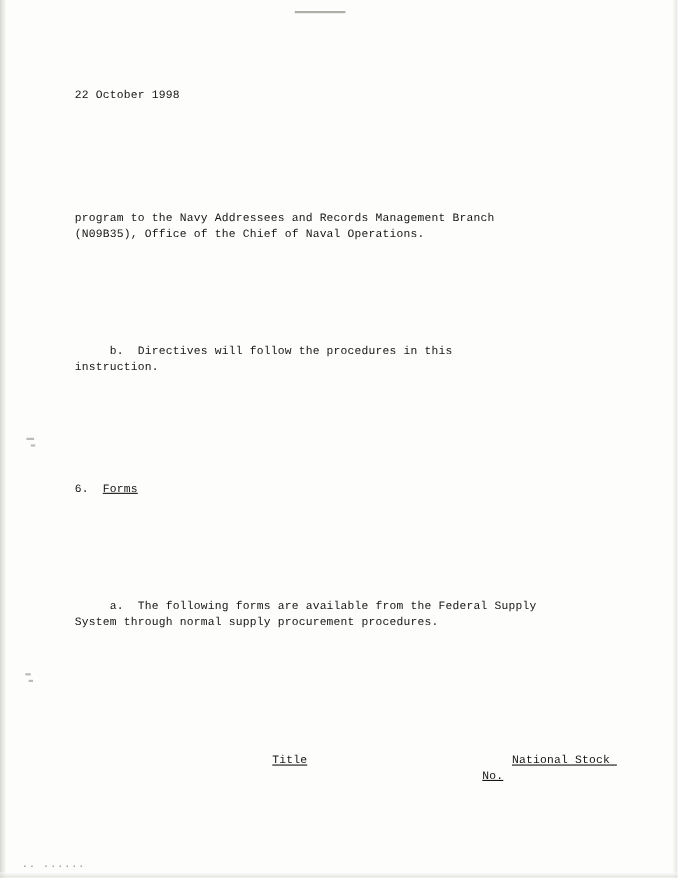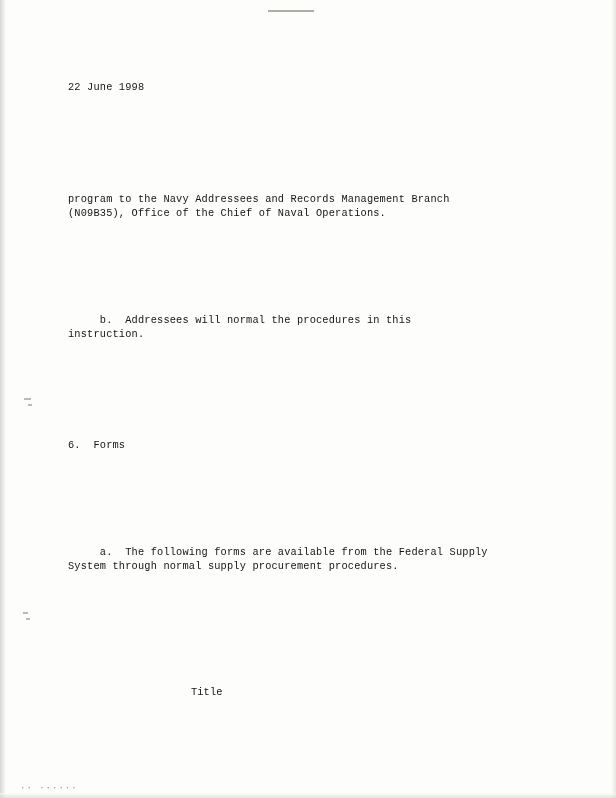--- a/index.html
+++ b/index.html
@@ -69,24 +69,25 @@
     top: 38px;
     width: 492px;
     font-size: 10.3px;
     line-height: 14.1px;
     letter-spacing: 0.18px;
     white-space: pre-wrap;
   }
   .blk { margin: 0 0 0 0; }
   .gap-s { height: 8px; }
   .gap-m { height: 13px; }
-  .u { }
+  .u { text-decoration: underline; }
   .hdr-row {
     display: flex;
     width: 492px;
+    text-align: center;
   }
   .col-title {
     width: 268px;
   }
   .col-nsn {
     width: 224px;
   }
 </style>
 </head>
 <body>
@@ -99,46 +100,49 @@
 
   <div class="speck" style="left:24px;top:398px;width:7px;height:2px;"></div>
   <div class="speck" style="left:28px;top:404px;width:4px;height:2px;"></div>
   <div class="speck" style="left:23px;top:612px;width:5px;height:2px;"></div>
   <div class="speck" style="left:26px;top:618px;width:4px;height:2px;"></div>
 
   <div class="bottom-mark">·· ······</div>
 
   <div class="content">
 
-    <div class="blk">22 June 1998</div>
+    <div class="blk">22 October 1998</div>
 
     <div class="gap-m"></div>
 
     <div class="blk">program to the Navy Addressees and Records Management Branch
 (N09B35), Office of the Chief of Naval Operations.</div>
 
     <div class="gap-s"></div>
 
-    <div class="blk">     b.  Addressees will normal the procedures in this
+    <div class="blk">     b.  Directives will follow the procedures in this
 instruction.</div>
 
     <div class="gap-m"></div>
 
     <div class="blk"><span>6.</span>  <span class="u">Forms</span></div>
 
     <div class="gap-s"></div>
 
     <div class="blk">     a.  The following forms are available from the Federal Supply
 System through normal supply procurement procedures.</div>
 
     <div class="gap-m"></div>
 
     <div class="hdr-row">
       <div class="col-title">
         <span style="padding-left:72px;"><span class="u">Title</span></span>
+      </div>
+      <div class="col-nsn">
+        <span style="padding-left:73px;"><span class="u">National Stock No.</span></span>
       </div>
     </div>
 
     
 
     
 
     
 
     

